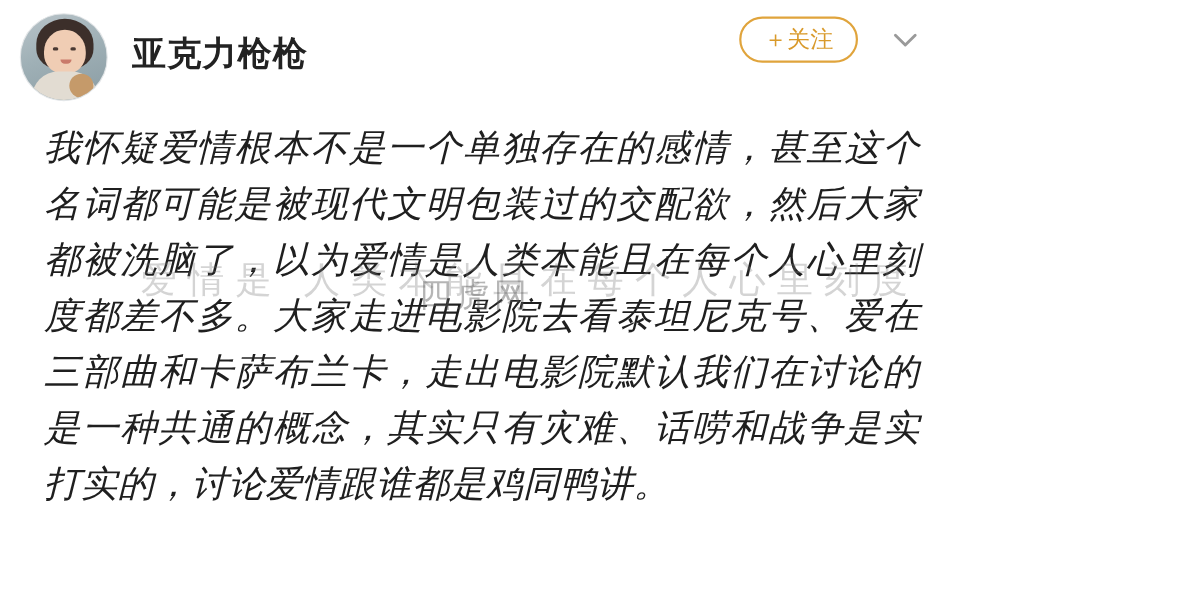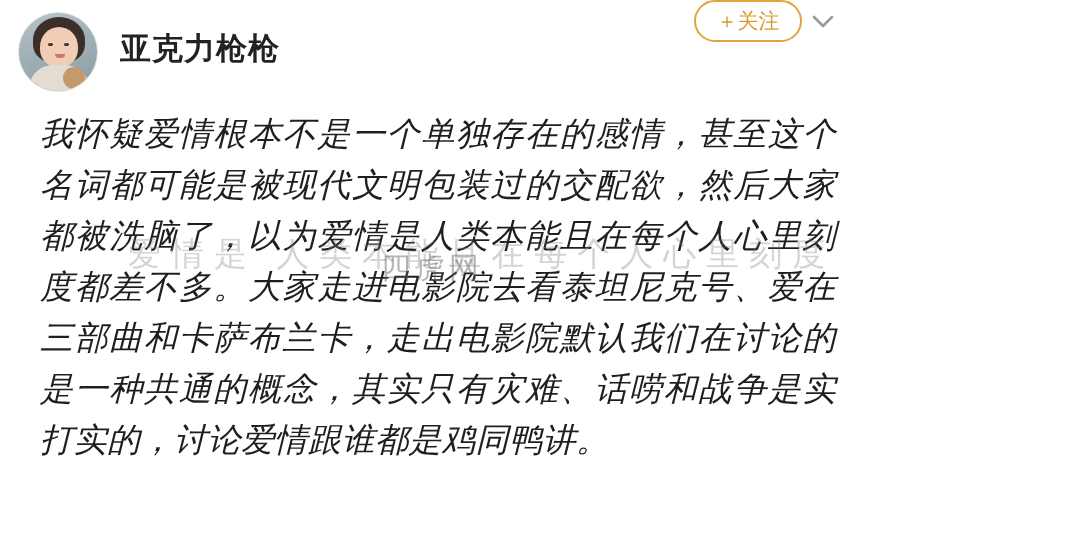--- a/index.html
+++ b/index.html
@@ -113,24 +113,24 @@
     font-weight: 700;
     color: #222222;
     letter-spacing: 1px;
     line-height: 1.2;
     white-space: nowrap;
   }
 
   .header-right {
     position: absolute;
     right: 22px;
-    top: 0;
+    top: 15px;
     display: flex;
     align-items: center;
-    gap: 6px;
+    gap: 28px;
   }
 
   .follow-btn {
     display: inline-flex;
     align-items: center;
     justify-content: center;
     min-width: 108px;
     height: 42px;
     padding: 0 16px;
     border: 2px solid #e0a43c;

